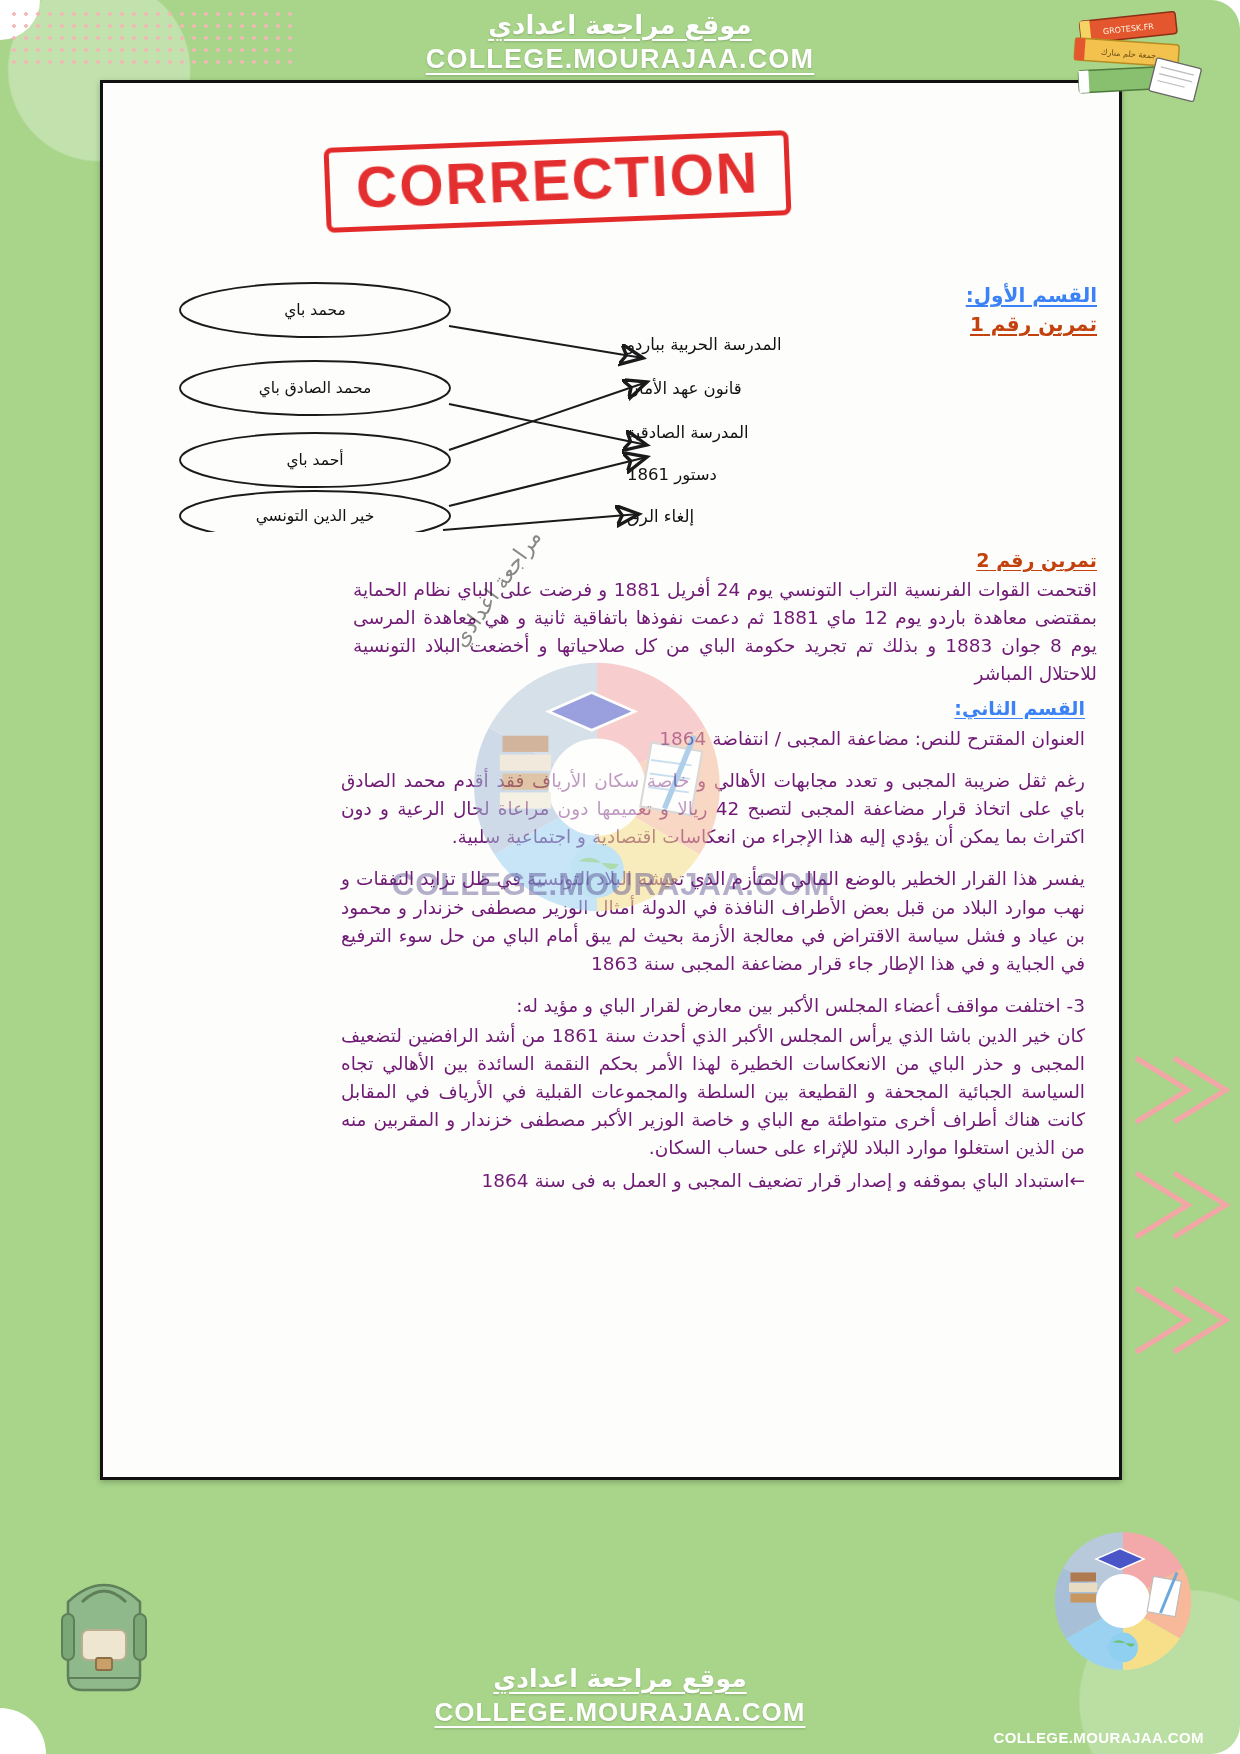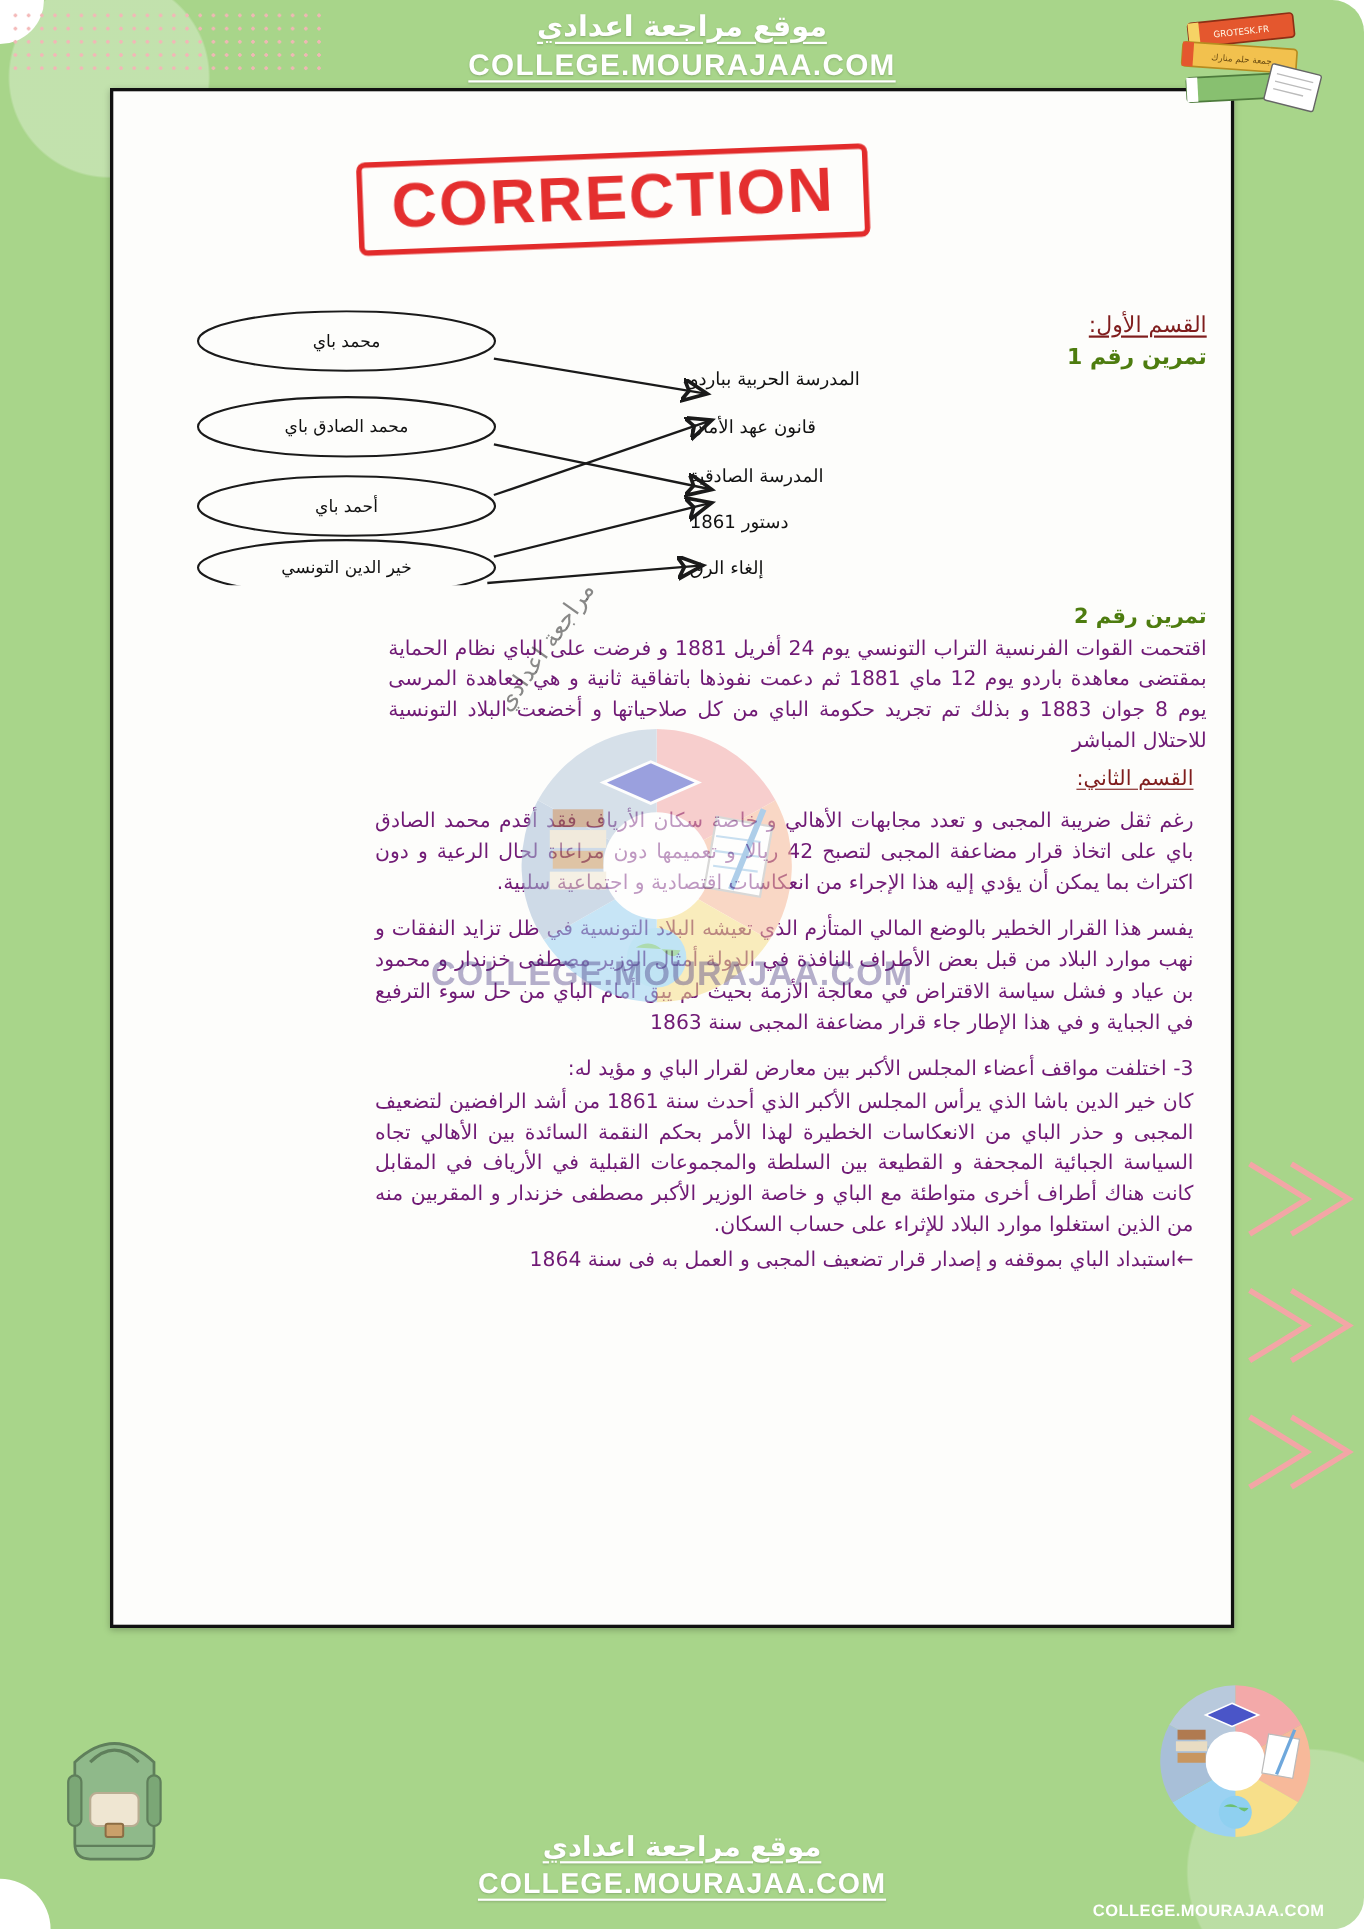--- a/index.html
+++ b/index.html
@@ -94,28 +94,28 @@
     font-weight:bold;
     font-size:57px;
     letter-spacing:2px;
     direction:ltr;
     line-height:1;
     opacity:.93;
     filter:blur(.2px);
   }
   .sec-title{
     font-family:"DejaVu Sans", sans-serif;
-    font-size:19px; font-weight:normal; color:#7f1d1d;
+    font-size:19px; font-weight:bold; color:#3b82f6;
     text-decoration:underline; text-underline-offset:3px;
     direction:rtl;
   }
   .ex-title{
     font-family:"DejaVu Sans", sans-serif;
-    font-size:19px; font-weight:bold; color:#4d7c0f;
-    text-underline-offset:3px;
+    font-size:19px; font-weight:bold; color:#c2410c;
+    text-decoration:underline; text-underline-offset:3px;
     direction:rtl;
   }
   .para{
     font-family:"DejaVu Sans", sans-serif;
     font-size:18.5px; line-height:1.52;
     color:#701a75; direction:rtl; text-align:justify;
   }
 
   
   #ex1{
@@ -296,20 +296,21 @@
         </svg>
       </div>
 
       <div style="position:absolute; right:8px; top:452px; width:744px;">
         <div class="ex-title">تمرين رقم 2</div>
         <div class="para" style="margin-top:5px;">اقتحمت القوات الفرنسية التراب التونسي يوم 24 أفريل 1881 و فرضت على الباي نظام الحماية بمقتضى معاهدة باردو يوم 12 ماي 1881 ثم دعمت نفوذها باتفاقية ثانية و هي معاهدة المرسى يوم 8 جوان 1883 و بذلك تم تجريد حكومة الباي من كل صلاحياتها و أخضعت البلاد التونسية للاحتلال المباشر</div>
       </div>
 
       <div style="position:absolute; right:20px; top:600px; width:744px;">
         <div class="sec-title">القسم الثاني:</div>
+        <div class="para" style="margin-top:6px;">العنوان المقترح للنص: مضاعفة المجبى / انتفاضة 1864</div>
         <div class="para" style="margin-top:14px;">رغم ثقل ضريبة المجبى و تعدد مجابهات الأهالي و خاصة سكان الأرياف فقد أقدم محمد الصادق باي على اتخاذ قرار مضاعفة المجبى لتصبح 42 ريالا و تعميمها دون مراعاة لحال الرعية و دون اكتراث بما يمكن أن يؤدي إليه هذا الإجراء من انعكاسات اقتصادية و اجتماعية سلبية.</div>
         <div class="para" style="margin-top:14px;">يفسر هذا القرار الخطير بالوضع المالي المتأزم الذي تعيشه البلاد التونسية في ظل تزايد النفقات و نهب موارد البلاد من قبل بعض الأطراف النافذة في الدولة أمثال الوزير مصطفى خزندار و محمود بن عياد و فشل سياسة الاقتراض في معالجة الأزمة بحيث لم يبق أمام الباي من حل سوء الترفيع في الجباية و في هذا الإطار جاء قرار مضاعفة المجبى سنة 1863</div>
         <div class="para" style="margin-top:14px;">3- اختلفت مواقف أعضاء المجلس الأكبر بين معارض لقرار الباي و مؤيد له:</div>
         <div class="para" style="margin-top:2px;">كان خير الدين باشا الذي يرأس المجلس الأكبر الذي أحدث سنة 1861 من أشد الرافضين لتضعيف المجبى و حذر الباي من الانعكاسات الخطيرة لهذا الأمر بحكم النقمة السائدة بين الأهالي تجاه السياسة الجبائية المجحفة و القطيعة بين السلطة والمجموعات القبلية في الأرياف في المقابل كانت هناك أطراف أخرى متواطئة مع الباي و خاصة الوزير الأكبر مصطفى خزندار و المقربين منه من الذين استغلوا موارد البلاد للإثراء على حساب السكان.</div>
         <div class="para" style="margin-top:4px;">←استبداد الباي بموقفه و إصدار قرار تضعيف المجبى و العمل به فى سنة 1864</div>
       </div>
 
       <div class="wm-diag">مراجعة اعدادي</div>
 
       <svg class="wm-donut" viewBox="0 0 200 200">

